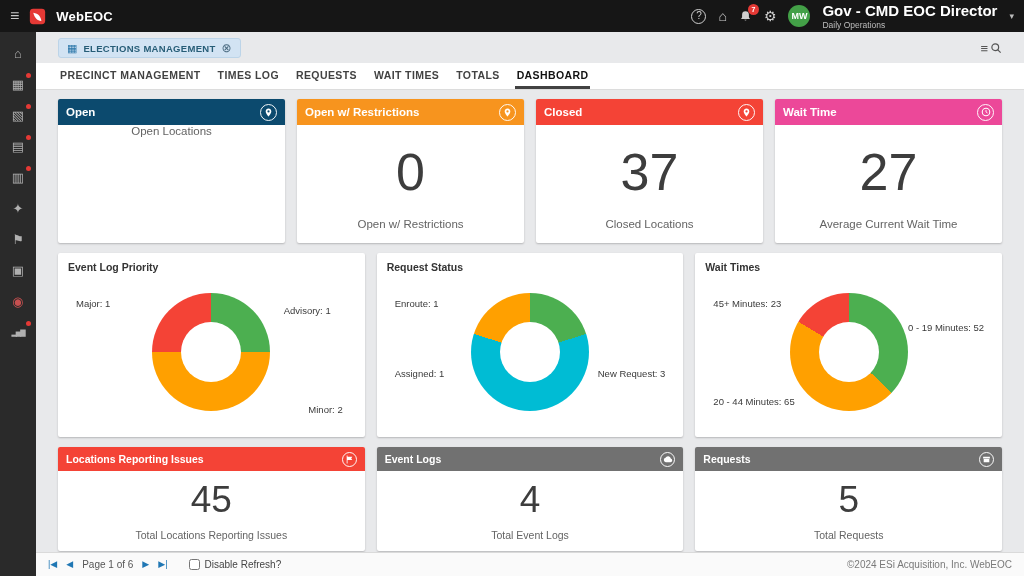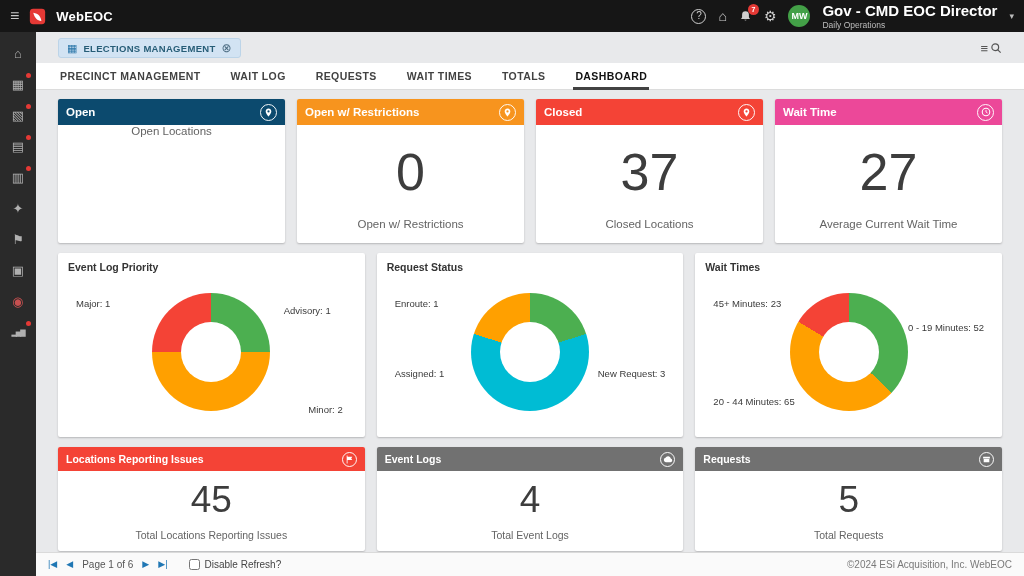--- a/index.html
+++ b/index.html
@@ -39,22 +39,22 @@
 
   .chip-row { display: flex; align-items: center; justify-content: space-between; padding: 6px 22px 5px; }
   .chip { display: flex; align-items: center; gap: 6px; background: #d2e3f3; border: 1px solid #bcd4e8;
           border-radius: 3px; padding: 3px 8px; cursor: pointer; }
   .chip-icon { color: #2a76a9; font-size: 11px; line-height: 1; }
   .chip-label { font-size: 9.5px; font-weight: bold; color: #275d77; letter-spacing: .3px; }
   .chip-close { color: #4a6a80; font-size: 12px; line-height: 1; cursor: pointer; }
   .adv-search { display: flex; align-items: center; gap: 2px; color: #555; cursor: pointer; }
   .as-lines { font-size: 13px; line-height: 1; }
 
-  .tabsbar { background: #fff; border-bottom: 1px solid #dcdcdc; display: flex; align-items: center;
-             gap: 26px; padding: 0 22px; height: 27px; }
+  .tabsbar { background: #fff; border-bottom: 1px solid #dcdcdc; display: flex; align-items: flex-end;
+             gap: 13px; padding: 0 22px; height: 27px; }
   .tab { font-size: 10.5px; font-weight: bold; color: #424242; letter-spacing: .4px;
          padding: 7px 2px 5px; border-bottom: 3px solid transparent; cursor: pointer; white-space: nowrap; }
   .tab.active { border-bottom-color: #424242; color: #111; }
 
   .content { flex: 1; padding: 9px 22px 0; display: flex; flex-direction: column; gap: 10px; overflow: hidden; }
 
   
   .stat-row { display: flex; gap: 12px; }
   .stat-card { flex: 1; background: #fff; border-radius: 2px; box-shadow: 0 1px 2px rgba(0,0,0,.22);
                display: flex; flex-direction: column; overflow: hidden; }
@@ -190,21 +190,21 @@
         <span class="as-lines">≡</span>
         <svg viewBox="0 0 16 16" width="12" height="12">
             <circle cx="7" cy="7" r="4.5" fill="none" stroke="#555" stroke-width="1.6"></circle>
             <line x1="10.4" y1="10.4" x2="14.2" y2="14.2" stroke="#555" stroke-width="1.6"></line>
           </svg>
       </div>
     </div>
 
     <nav class="tabsbar">
         <div class="tab">PRECINCT MANAGEMENT</div>
-        <div class="tab">WAIT LOG</div>
+        <div class="tab">TIMES LOG</div>
         <div class="tab">REQUESTS</div>
         <div class="tab">WAIT TIMES</div>
         <div class="tab">TOTALS</div>
         <div class="tab active">DASHBOARD</div>
       </nav>
 
     <div class="content">
       <section class="stat-row top">
           <div class="stat-card big">
             <div class="stat-head" style="background: #0c4a6e;">

